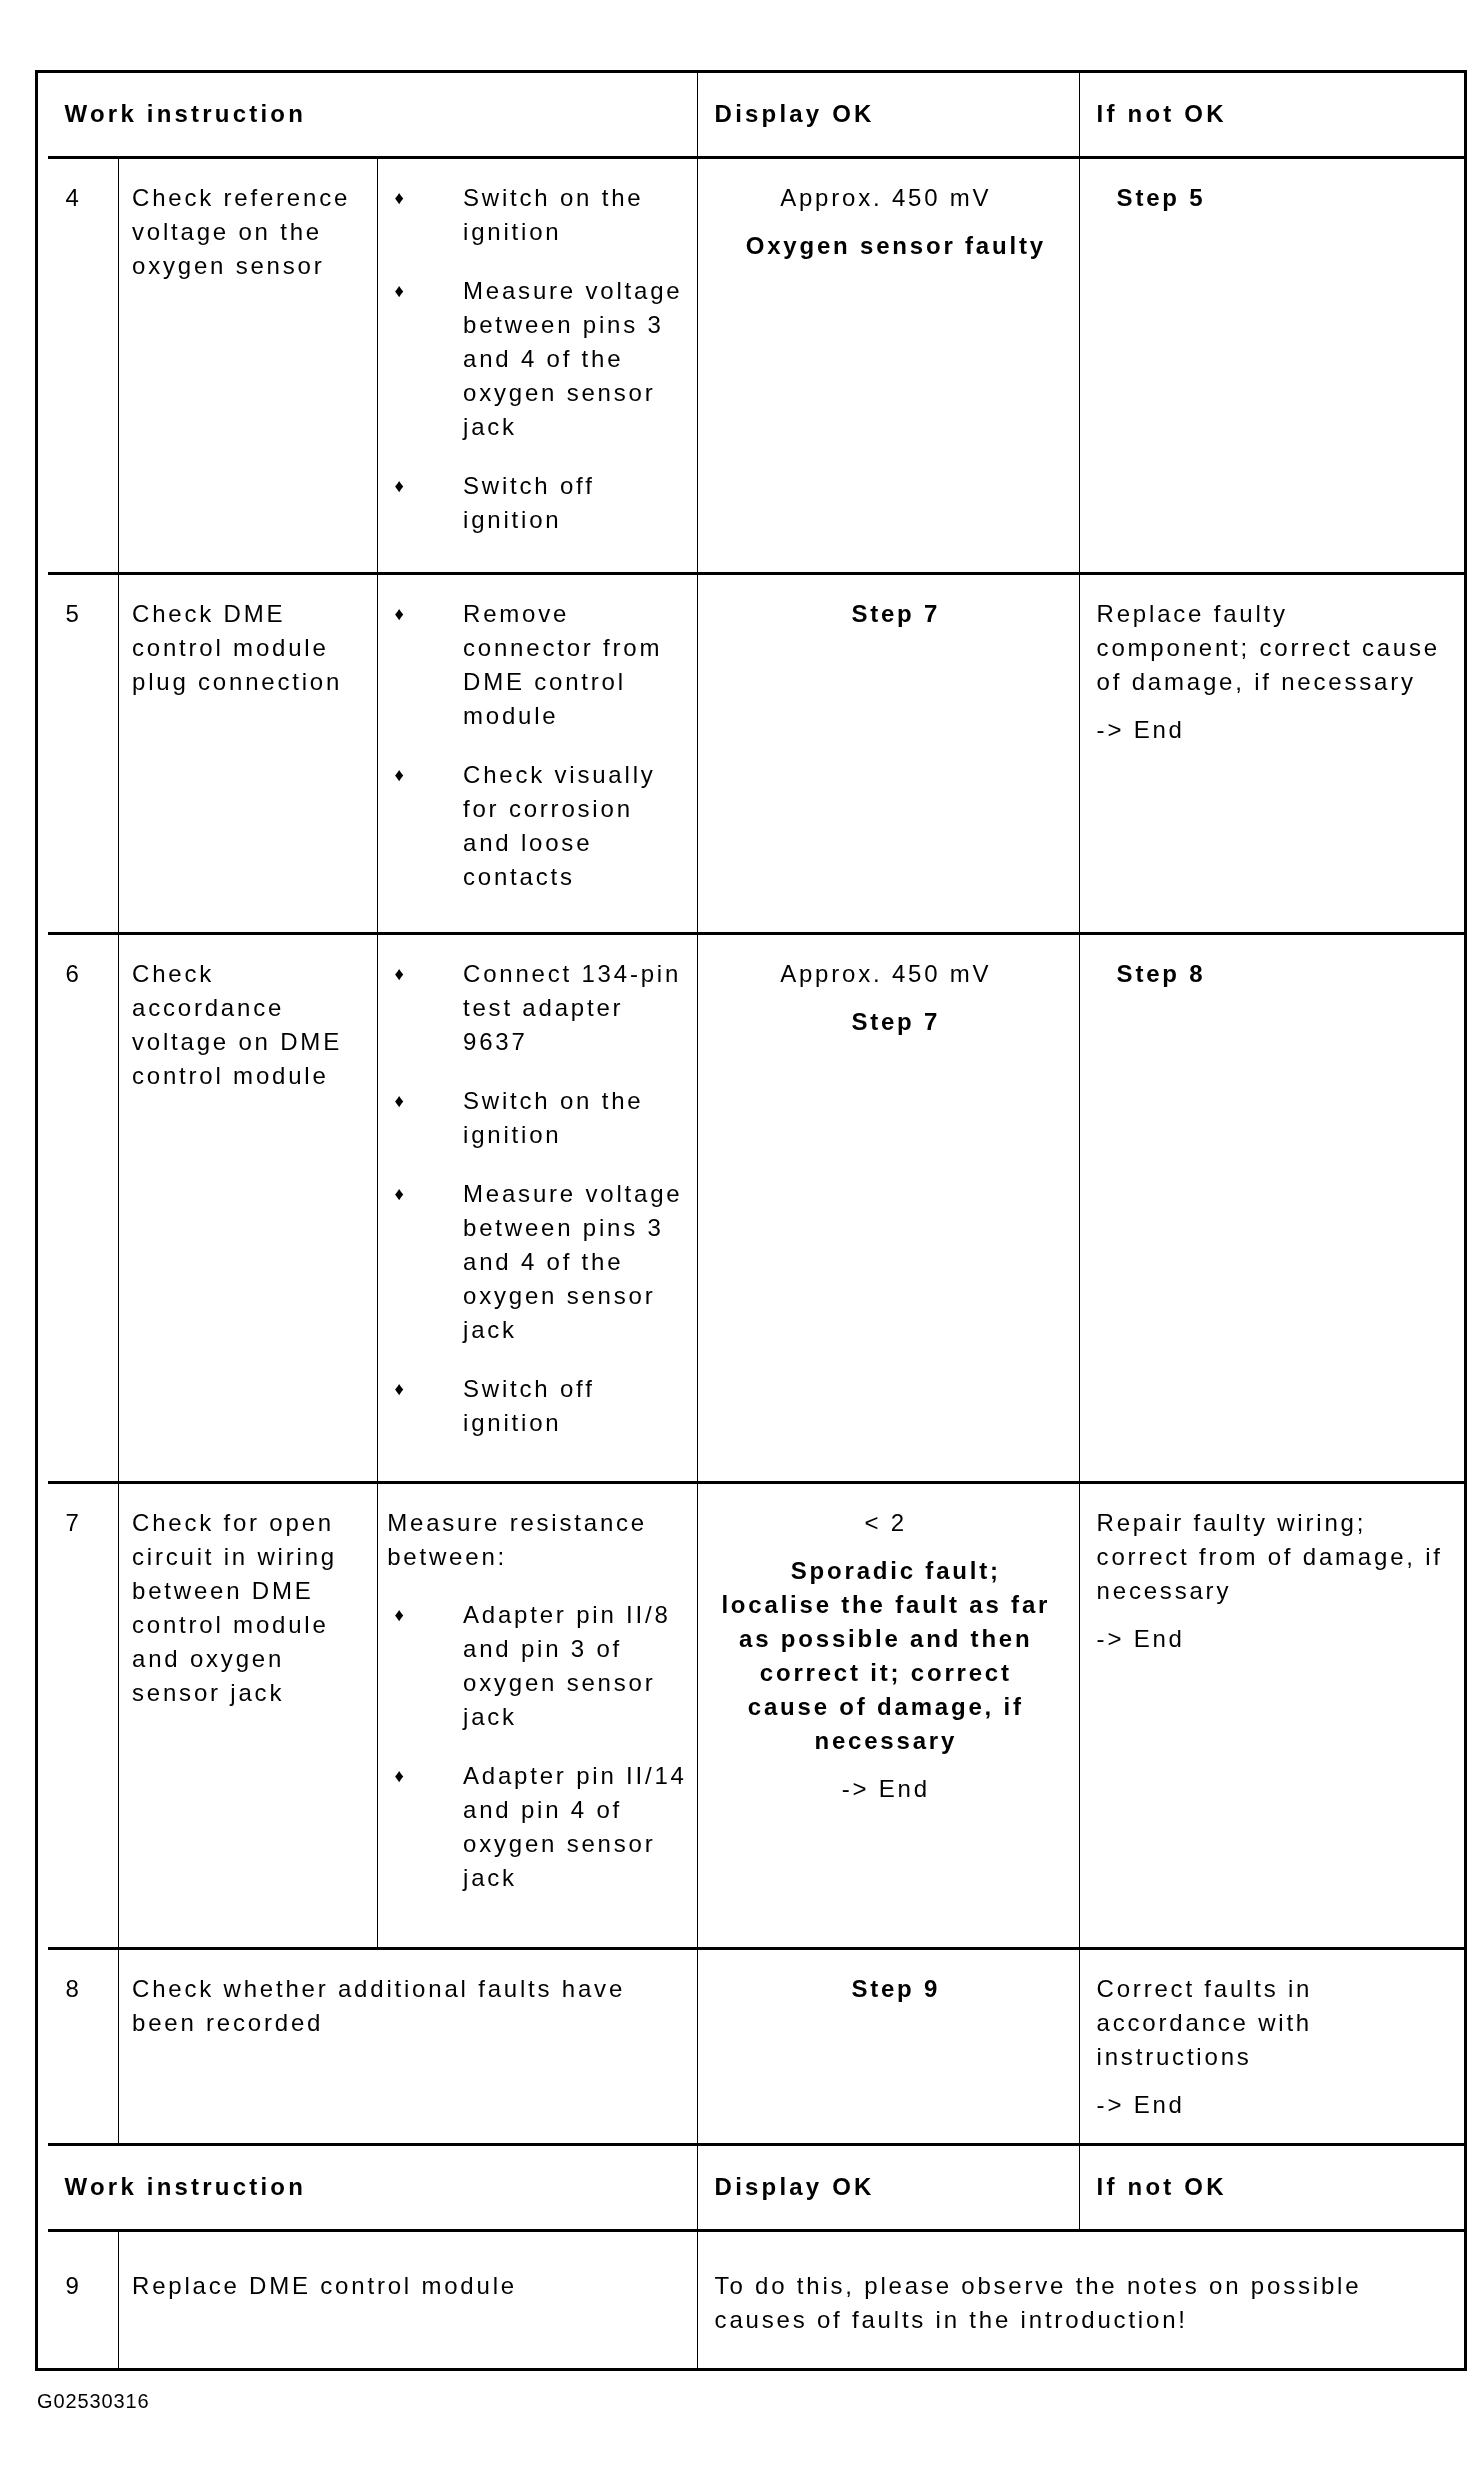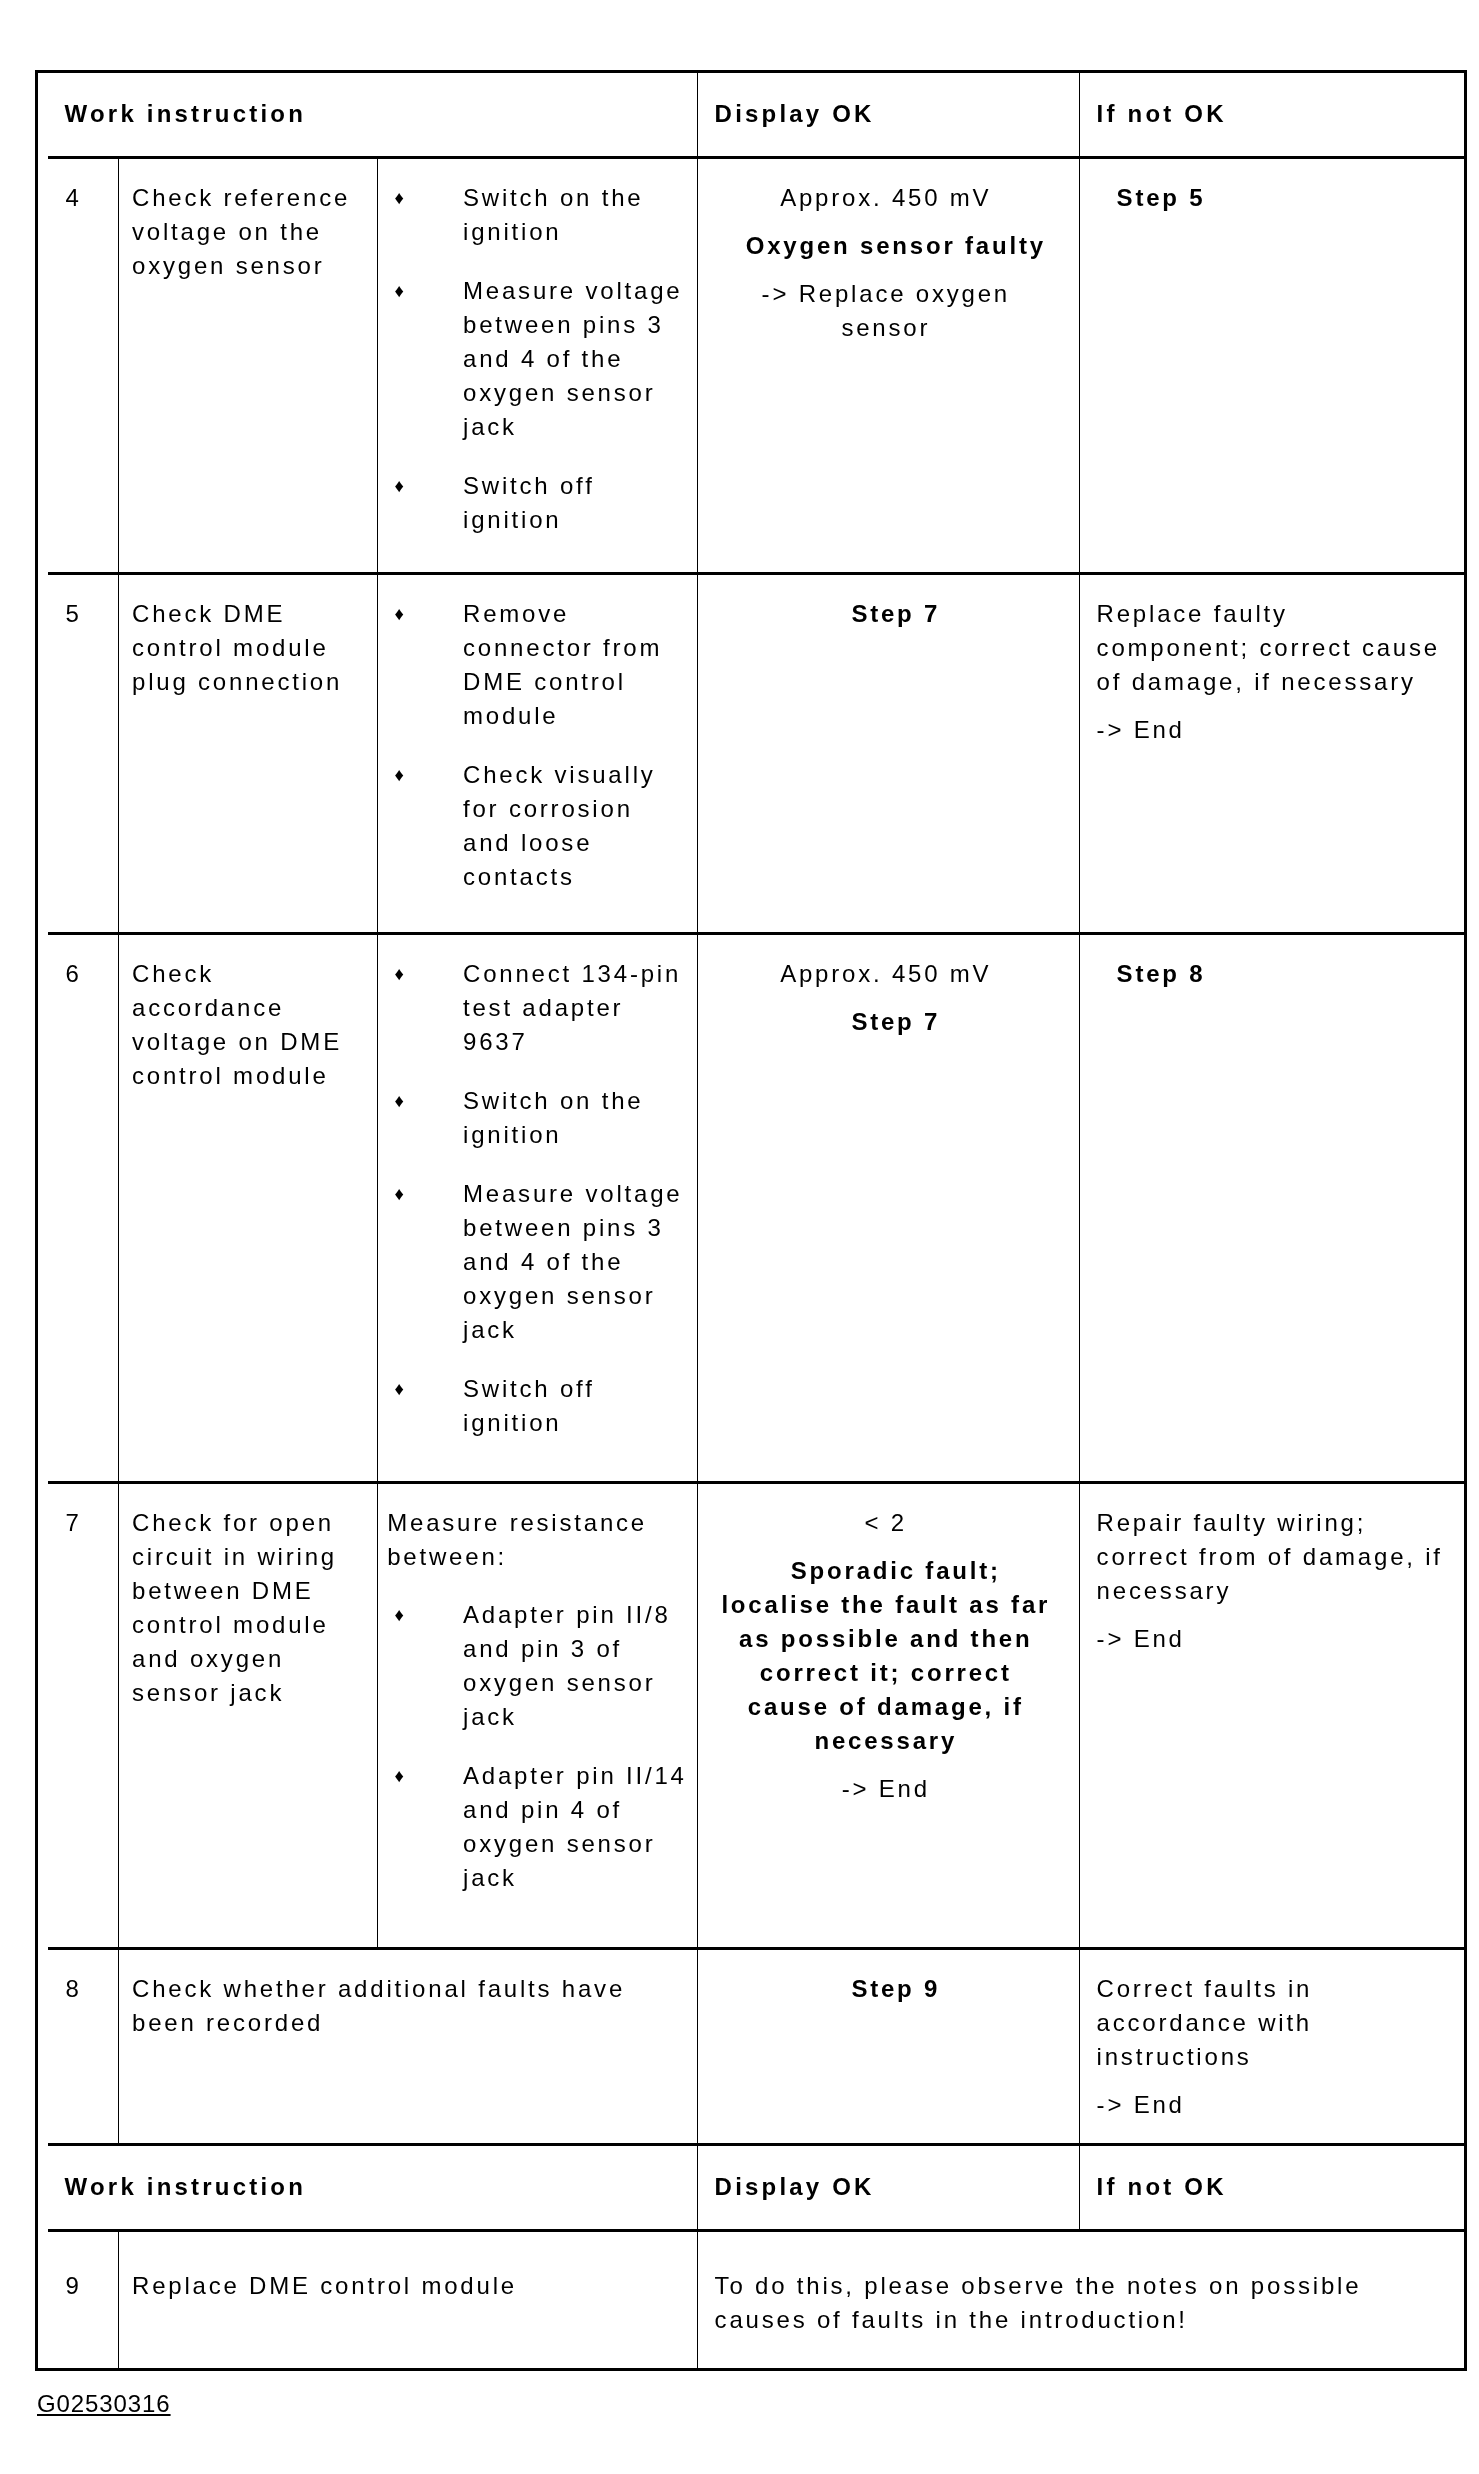--- a/index.html
+++ b/index.html
@@ -51,21 +51,21 @@
     font-size:18.4px;line-height:28.5px;letter-spacing:0;
   }
   .display-cell{padding:22px 22px 0 16.6px;text-align:center;}
   .ifnot-cell{padding:22px 15.6px 0 16.6px;}
   .display-cell p,.ifnot-cell p{margin:0 0 14px;}
   .note-cell{padding:37px 18.4px 0 16.6px;}
   .row9-pad{padding-top:37px;}
   .fl-indent{text-indent:20px;font-weight:bold;}
   .figure-code{
     position:absolute;left:37px;top:2390px;
-    font-size:24px;letter-spacing:0.9px;text-decoration:underline;
+    font-size:20px;letter-spacing:0.9px;
   }
 </style>
 </head>
 <body>
 
 <div class="doc-table">
 
   <div class="cell r1 c123 head">Work instruction</div>
   <div class="cell r1 c4 head">Display OK</div>
   <div class="cell r1 c5 head">If not OK</div>
@@ -86,21 +86,20 @@
       </li>
       <li class="action-item">
         <span class="dia">♦</span>
         <span>Switch off ignition</span>
       </li>
     </ul>
   </div>
   <div class="cell r2 c4 display-cell">
     <p>Approx. 450 mV</p>
     <p class="fl-indent">Oxygen sensor faulty</p>
-    <p>-&gt; Replace oxygen sensor</p>
   </div>
   <div class="cell r2 c5 ifnot-cell">
     <p class="fl-indent">Step 5</p>
   </div>
 
   <div class="cell r3 c1 step-cell">5</div>
   <div class="cell r3 c2 instr-cell">
     <p>Check DME control module plug connection</p>
   </div>
   <div class="cell r3 c3 actions-cell">

